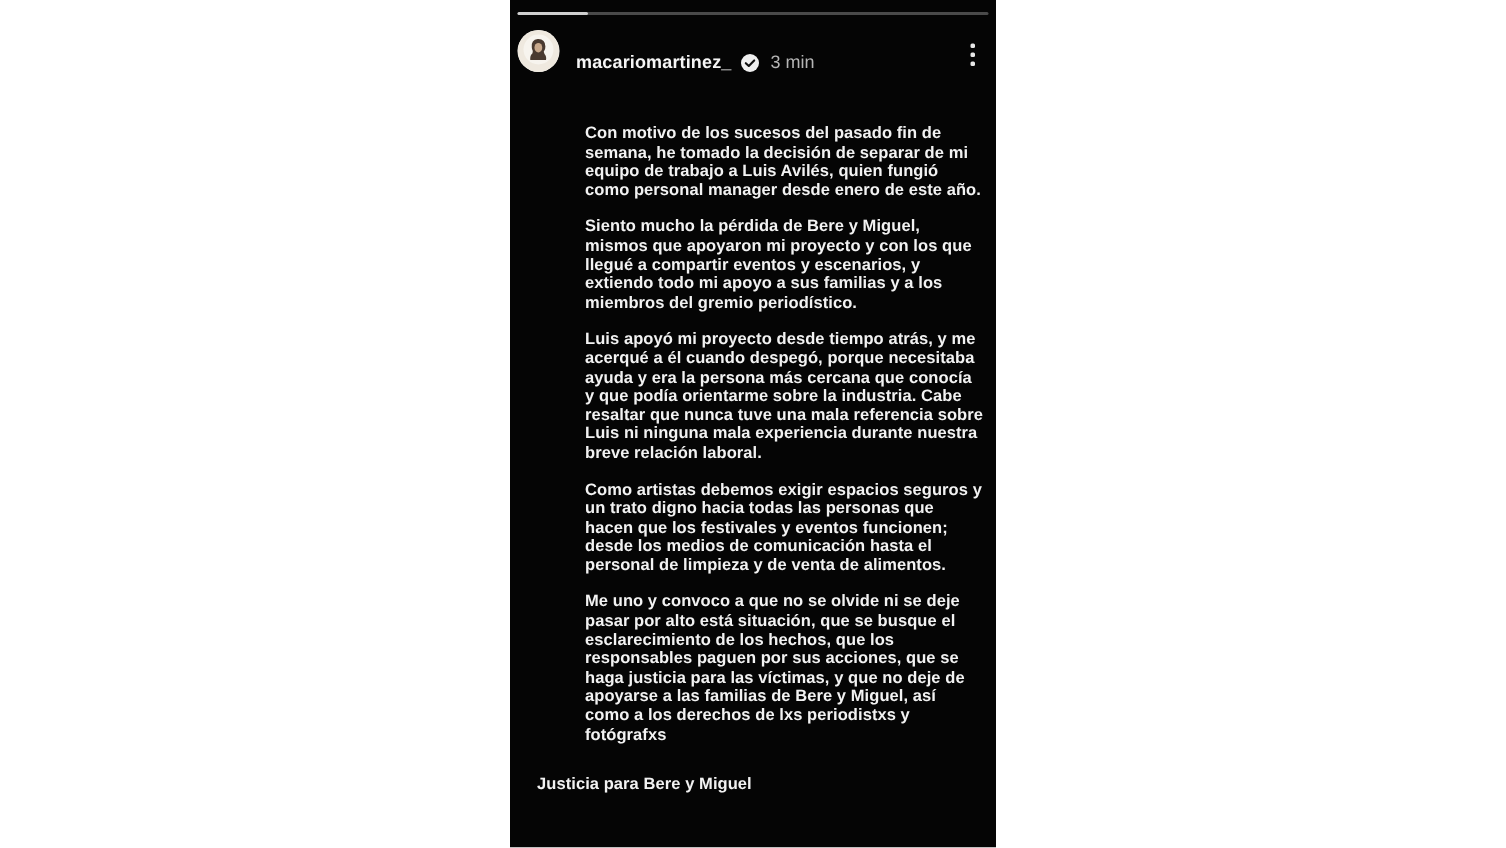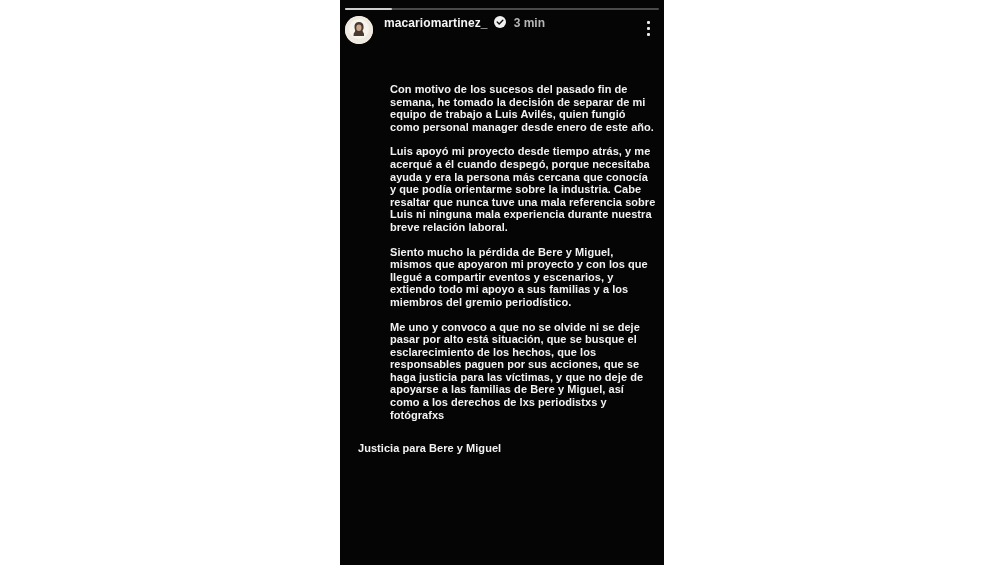--- a/index.html
+++ b/index.html
@@ -31,21 +31,21 @@
     height: 100%;
     background: #cfcfcf;
     border-radius: 2px;
     width: 15%;
   }
   .header {
     position: absolute;
     top: 16px; left: 5px; right: 6px;
     height: 32px;
     display: flex;
-    align-items: flex-start;
+    align-items: flex-end;
   }
   .avatar {
     width: 28px; height: 28px;
     border-radius: 50%;
     overflow: hidden;
     flex: 0 0 auto;
     background: radial-gradient(circle at 50% 40%, #e8e2d8 0%, #f2efe9 60%, #ffffff 100%);
   }
   .avatar svg { display: block; width: 28px; height: 28px; }
   .username {
@@ -59,21 +59,21 @@
     margin-left: 6px;
     width: 12px; height: 12px;
     flex: 0 0 auto;
     display: inline-flex;
   }
   .badge svg { display: block; }
   .timestamp {
     margin-left: 8px;
     color: #b5b5b5;
     font-size: 12px;
-    font-weight: 700;
+    font-weight: 400;
   }
   .menu {
     margin-left: auto;
     width: 20px; height: 24px;
     display: flex;
     flex-direction: column;
     align-items: center;
     justify-content: center;
     gap: 3px;
     cursor: pointer;
@@ -139,25 +139,26 @@
         <span class="dot"></span>
         <span class="dot"></span>
         <span class="dot"></span>
       </div>
     </div>
 
     <div class="body-text">
 
         <p class="para">Con motivo de los sucesos del pasado fin de semana, he tomado la decisión de separar de mi equipo de trabajo a Luis Avilés, quien fungió como personal manager desde enero de este año.</p>
 
+        <p class="para">Siento mucho la pérdida de Bere y Miguel, mismos que apoyaron mi proyecto y con los que llegué a compartir eventos y escenarios, y extiendo todo mi apoyo a sus familias y a los miembros del gremio periodístico.</p>
+
         <p class="para">Luis apoyó mi proyecto desde tiempo atrás, y me acerqué a él cuando despegó, porque necesitaba ayuda y era la persona más cercana que conocía y que podía orientarme sobre la industria. Cabe resaltar que nunca tuve una mala referencia sobre Luis ni ninguna mala experiencia durante nuestra breve relación laboral.</p>
 
-        <p class="para">Siento mucho la pérdida de Bere y Miguel, mismos que apoyaron mi proyecto y con los que llegué a compartir eventos y escenarios, y extiendo todo mi apoyo a sus familias y a los miembros del gremio periodístico.</p>
 
-
+        <p class="para">Como artistas debemos exigir espacios seguros y un trato digno hacia todas las personas que hacen que los festivales y eventos funcionen; desde los medios de comunicación hasta el personal de limpieza y de venta de alimentos.</p>
 
         <p class="para">Me uno y convoco a que no se olvide ni se deje pasar por alto está situación, que se busque el esclarecimiento de los hechos, que los responsables paguen por sus acciones, que se haga justicia para las víctimas, y que no deje de apoyarse a las familias de Bere y Miguel, así como a los derechos de lxs periodistxs y fotógrafxs</p>
       <div class="signature" id="signature-slot">
       <p class="sig-line">Justicia para Bere y Miguel</p>
 
     </div>
       </div>
 
   </div>
 </div>

